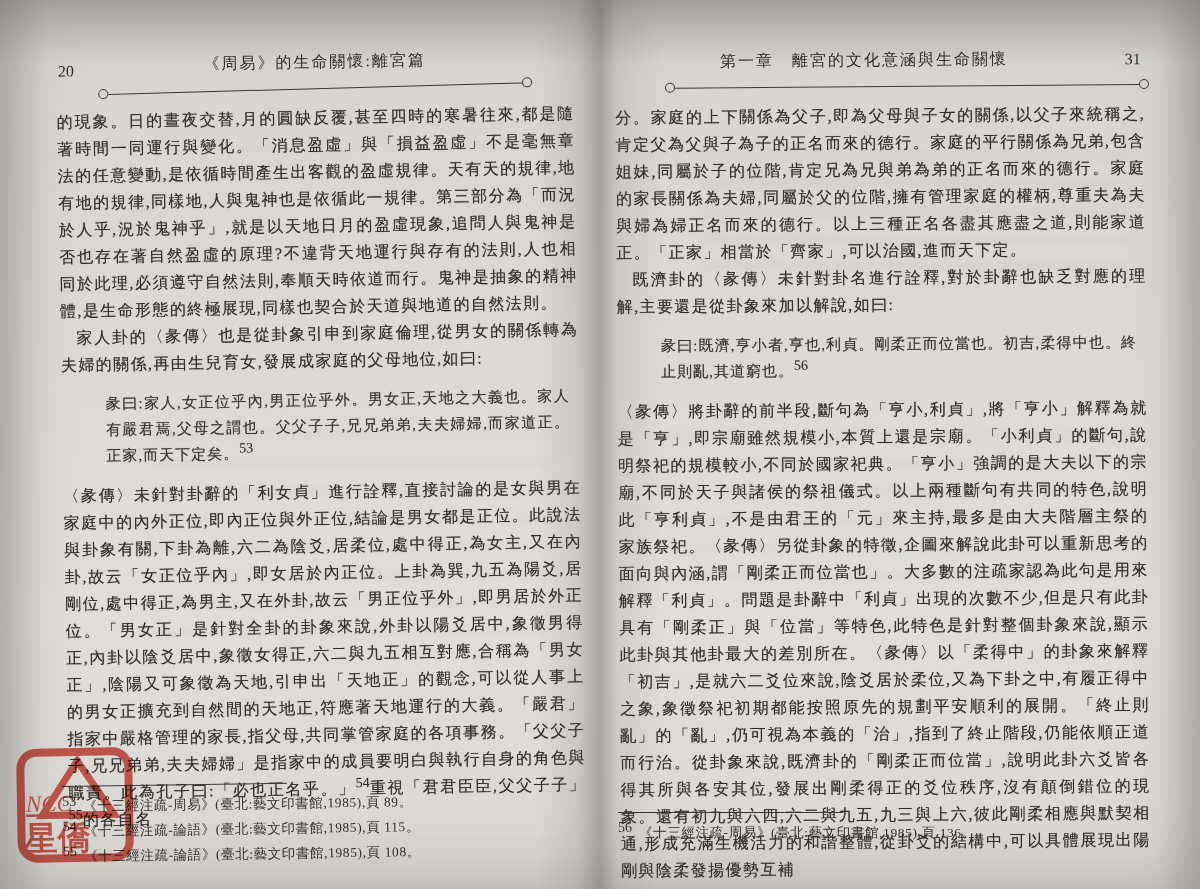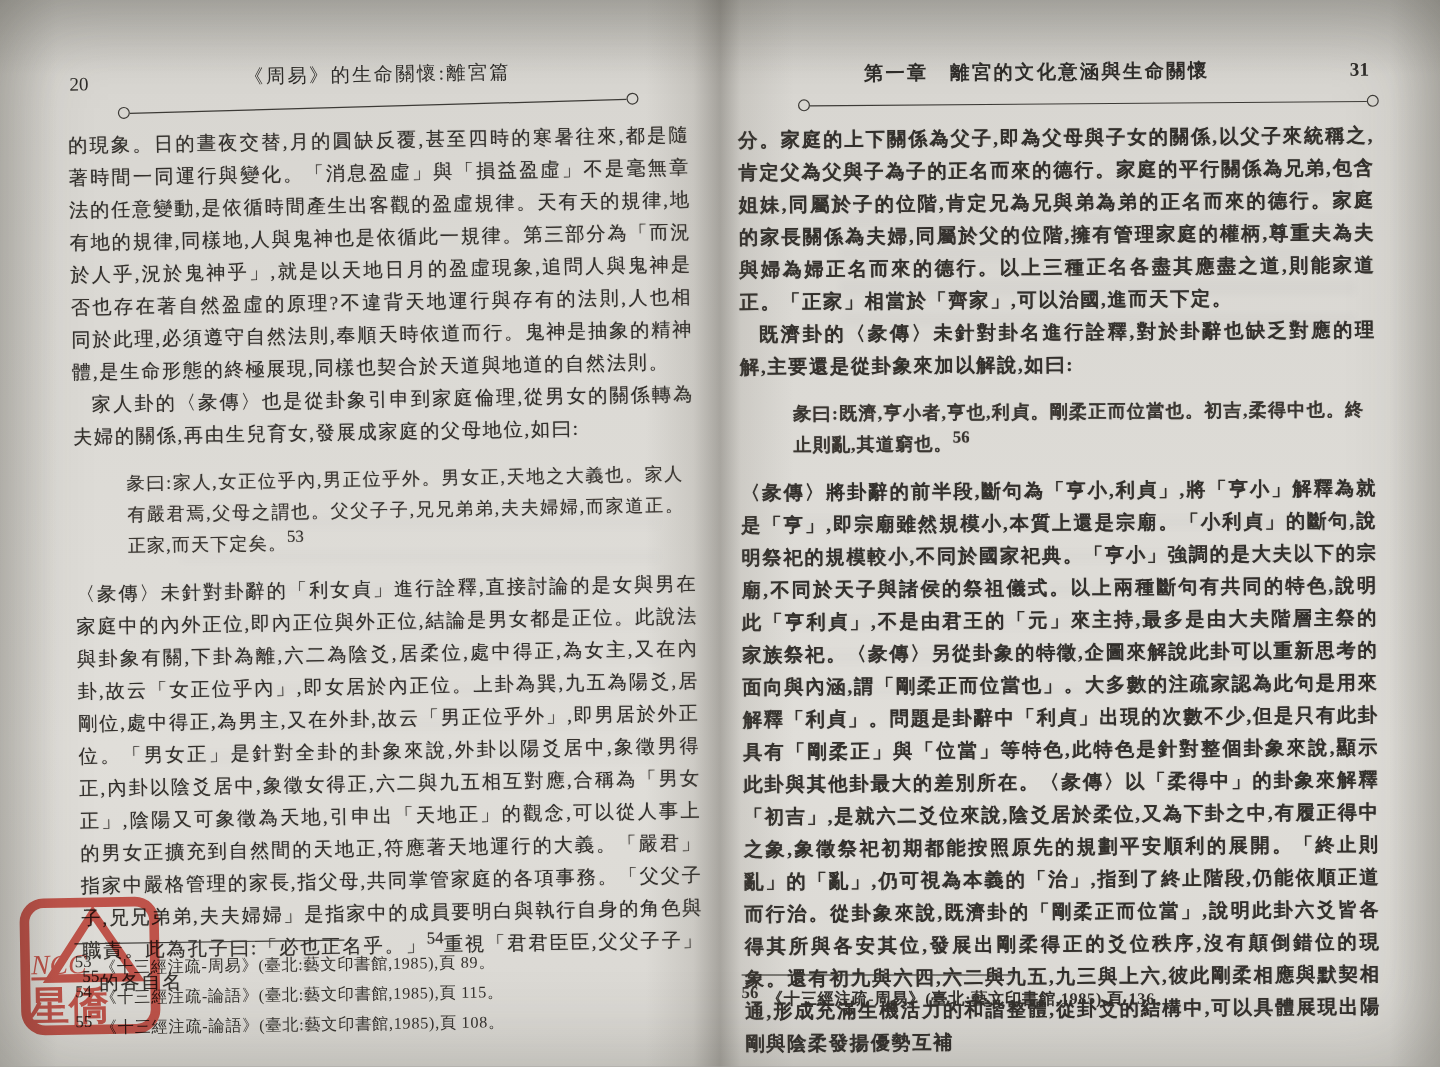--- a/index.html
+++ b/index.html
@@ -12,21 +12,21 @@
     position:relative;width:1200px;height:889px;
     background:
       linear-gradient(180deg, rgba(120,118,112,.30) 0%, rgba(120,118,112,0) 7%),
       linear-gradient(90deg, rgba(110,106,98,.22) 0%, rgba(110,106,98,0) 4%, rgba(110,106,98,0) 96.5%, rgba(110,106,98,.25) 100%),
       linear-gradient(180deg, #cfcdc8 0%, #d8d6d1 8%, #dcdad5 38%, #e0ded9 70%, #dad8d3 100%);
     box-shadow:inset 0 0 75px rgba(60,58,50,.30);
     color:#2e2c29;
   }
   .page{position:absolute;top:0;height:889px;}
   .page-left{left:0;width:596px;}
-  .page-right{left:596px;width:604px;font-weight:bold;}
+  .page-right{left:596px;width:604px;}
   .tilt-left{transform:rotate(-1.0deg);transform-origin:55% 45%;}
   .tilt-right{transform:rotate(-0.45deg);transform-origin:50% 50%;}
 
   .inner{position:relative;height:100%;}
   .page-left .inner{padding:52px 16px 0 62px;}
   .page-right .inner{padding:48px 52px 0 22px;}
 
   
   .runhead{position:relative;height:28px;font-size:16px;letter-spacing:2px;}
   .page-left .runhead .title{position:absolute;left:50%;transform:translateX(-50%);top:0;white-space:nowrap;}

